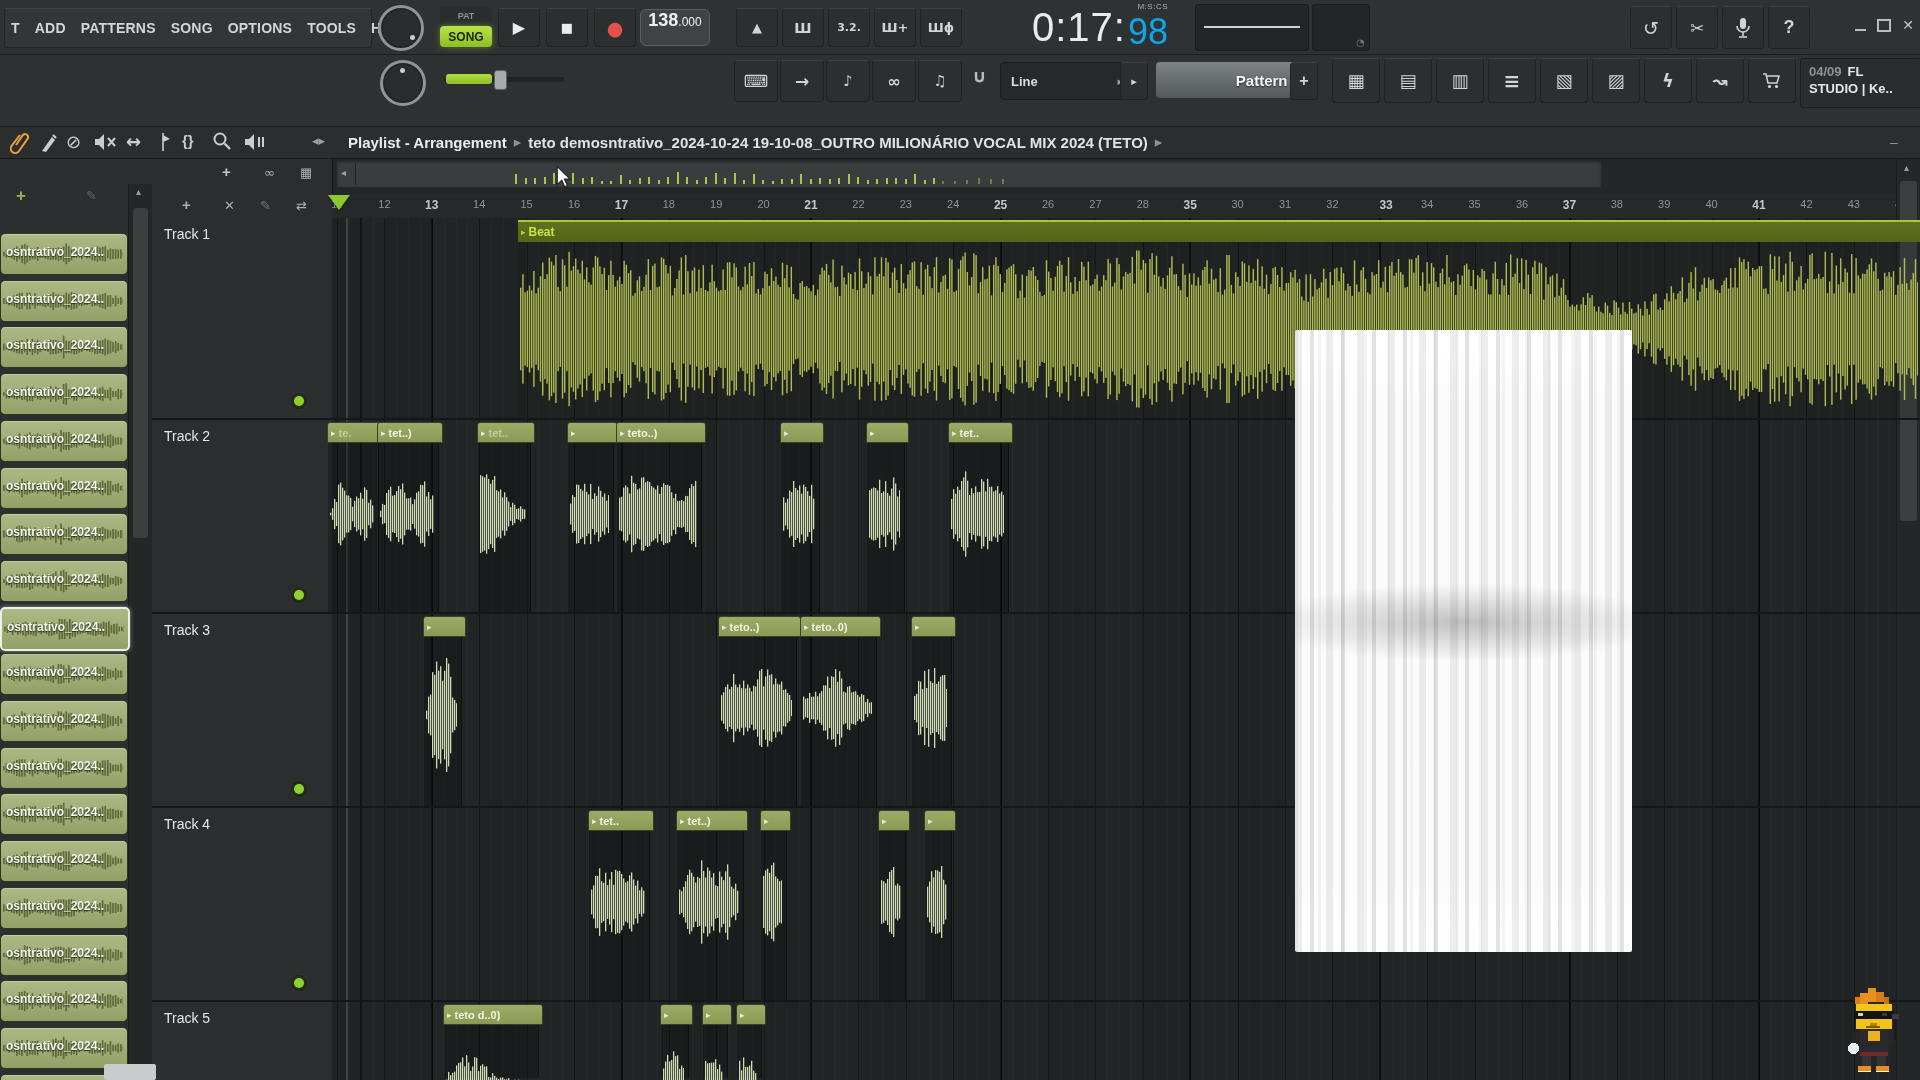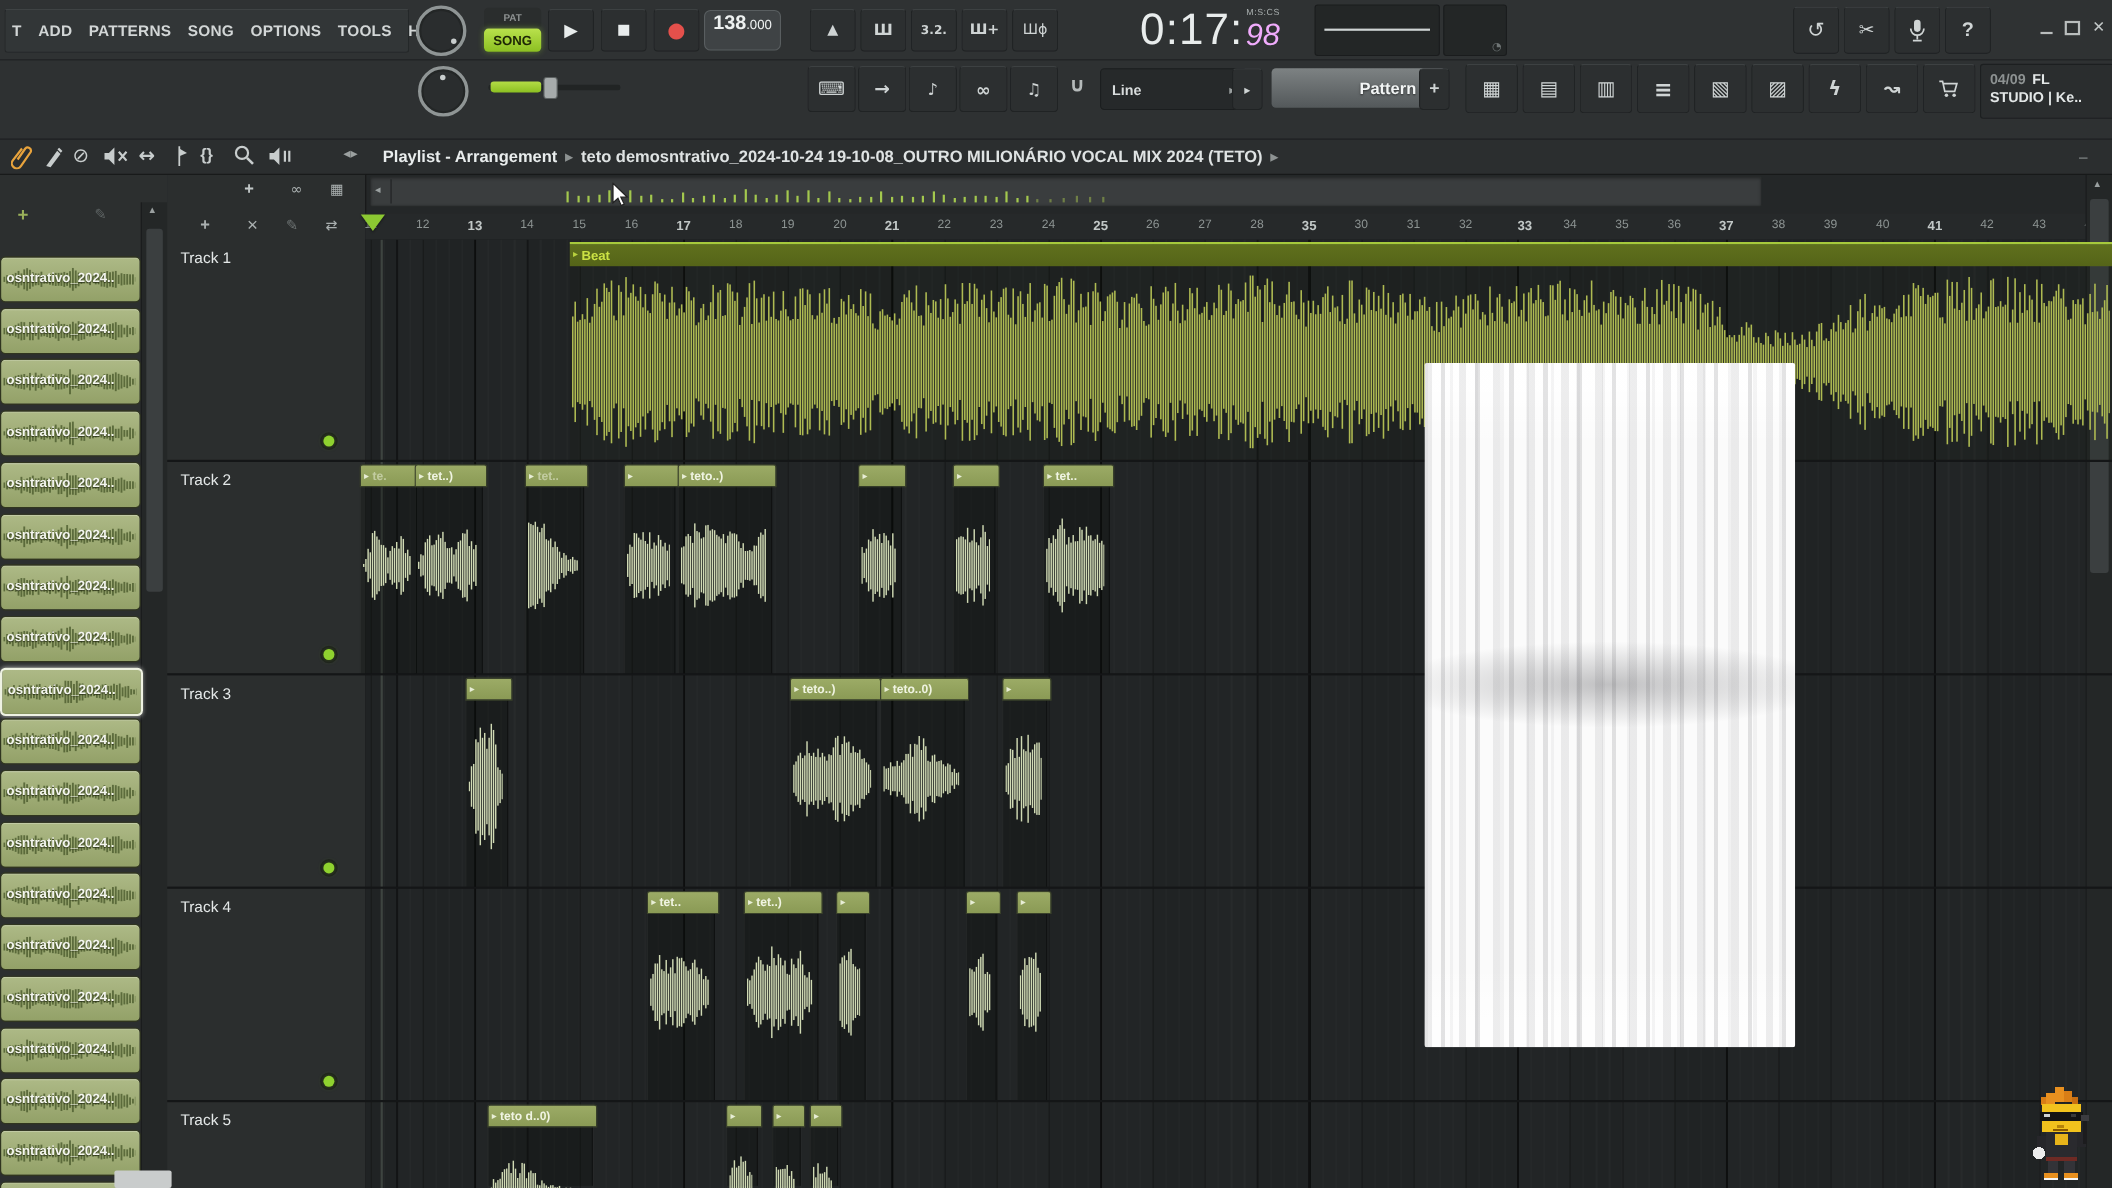--- a/index.html
+++ b/index.html
@@ -18,21 +18,21 @@
   .knob .dot{position:absolute;width:5px;height:5px;border-radius:50%;background:#c8cdcd;}
   .tb{background:#2c2f30;border-radius:4px;border:1px solid #202324;border-top-color:#3d4142;
       display:flex;align-items:center;justify-content:center;color:#cfd4d4;}
   .patbtn{font-size:9px;font-weight:bold;color:#8d9191;background:#2a2d2d;border-radius:4px 4px 0 0;
           display:flex;align-items:center;justify-content:center;}
   .songbtn{font-size:12px;font-weight:bold;color:#1d2505;background:linear-gradient(#b9e14c,#8cc022);
            border-radius:4px;display:flex;align-items:center;justify-content:center;box-shadow:0 0 6px rgba(150,210,50,.45);}
   .tempo{background:#3f4345;border:1px solid #595e60;border-radius:6px;color:#eef1f1;
          display:flex;align-items:baseline;justify-content:center;}
   .timebig{font-size:40px;color:#e8ecec;letter-spacing:1px;}
-  .timesmall{font-size:28px;color:#f0abfc;font-style:italic;}
+  .timesmall{font-size:36px;color:#0ea5e9;}
   .timeunit{font-size:8px;color:#a9afaf;letter-spacing:.5px;text-align:right;}
   .panel{background:#232626;border:1px solid #1a1c1d;border-radius:3px;}
   .wbtn{color:#c2c7c7;display:flex;align-items:center;justify-content:center;}
   .filelabel{font-size:13px;color:#d4d8d8;}
   .durlabel{font-size:12px;color:#b5babc;}
   .slider-track{background:#212424;border-radius:2px;}
   .slider-fill{background:linear-gradient(#b4dc46,#8cc022);border-radius:3px;}
   .slider-thumb{background:#a6abab;border-radius:3px;border:1px solid #5c6161;}
   .dropdown{background:#26292a;border:1px solid #1b1e1f;border-radius:4px;display:flex;align-items:center;
             padding:0 10px;font-size:13px;color:#d8dcdc;justify-content:space-between;}
@@ -137,21 +137,21 @@
   <div class="abs tb" style="left:782px;top:8px;width:40px;height:37px;">
       <span class="ic" style="font-size:14px;font-weight:bold;">Ш</span>
     </div>
   <div class="abs tb" style="left:828px;top:8px;width:40px;height:37px;">
       <span class="ic" style="font-size:11px;font-weight:bold;">3.2.</span>
     </div>
   <div class="abs tb" style="left:874px;top:8px;width:40px;height:37px;">
       <span class="ic" style="font-size:13px;font-weight:bold;">Ш+</span>
     </div>
   <div class="abs tb" style="left:920px;top:8px;width:40px;height:37px;">
-      <span class="ic" style="font-size:13px;font-weight:normal;">Шϕ</span>
+      <span class="ic" style="font-size:13px;font-weight:bold;">Шϕ</span>
     </div>
 
   <div class="abs" style="left:1005px;top:2px;width:190px;height:50px;display:flex;align-items:center;justify-content:center;">
     <span class="timebig">0:17:</span>
     <span style="display:inline-flex;flex-direction:column;align-items:flex-end;margin-left:2px;">
       <span class="timeunit">M:S:CS</span>
       <span class="timesmall">98</span>
     </span>
   </div>
 

